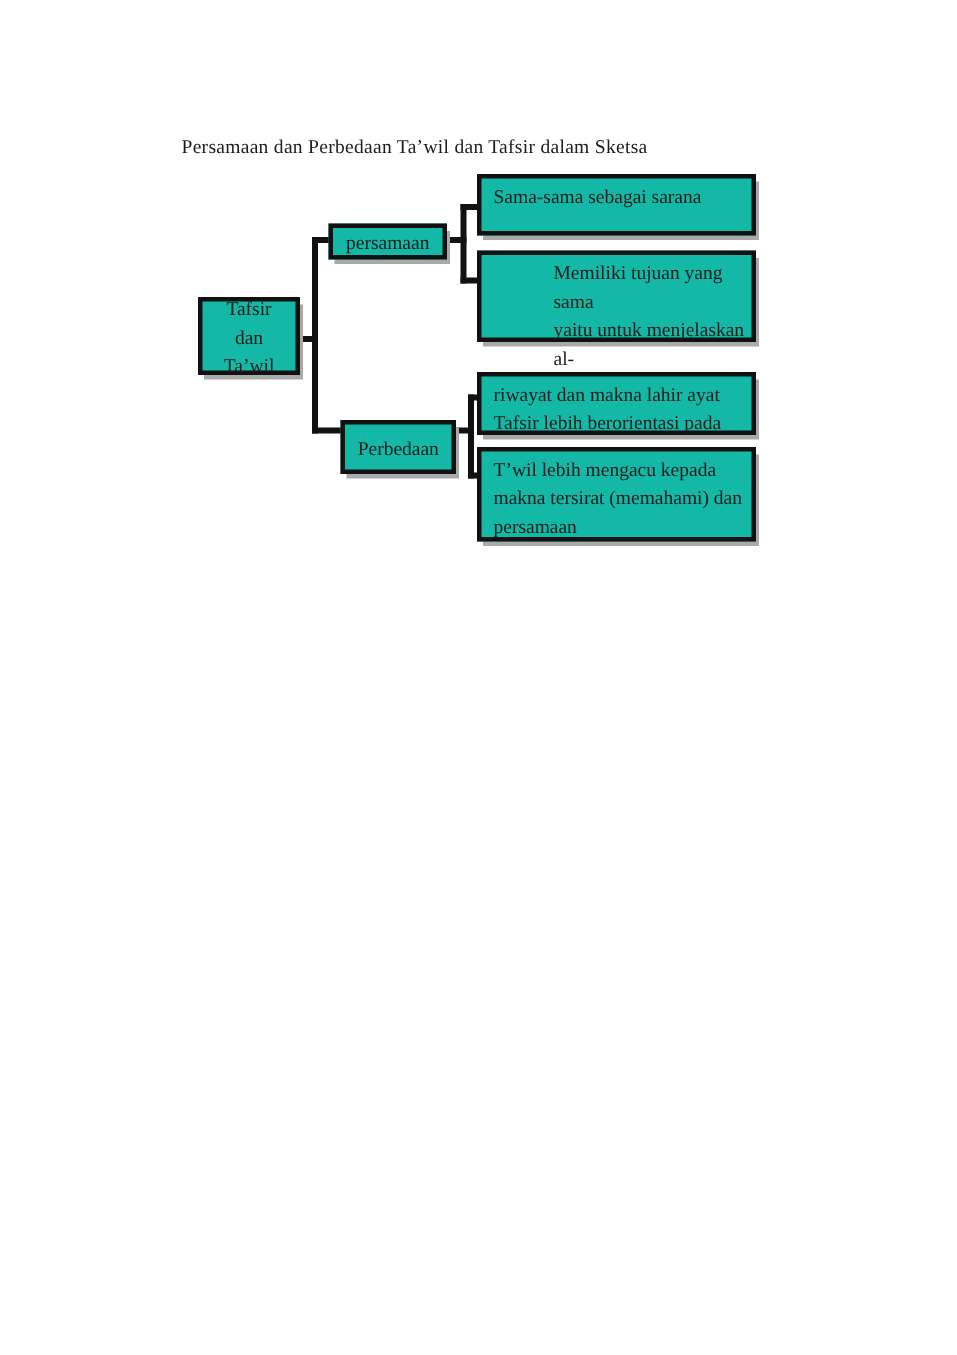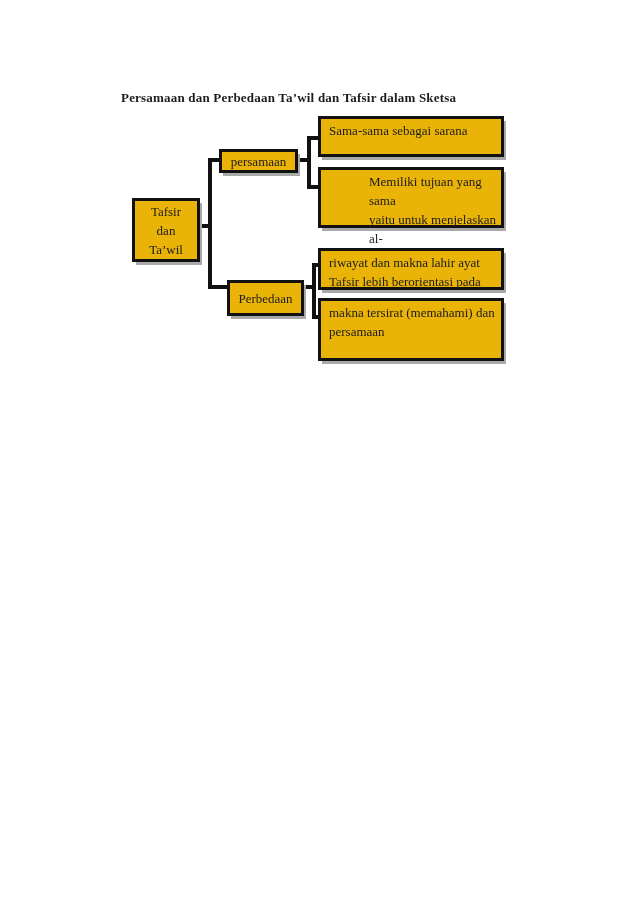--- a/index.html
+++ b/index.html
@@ -14,40 +14,40 @@
     background: #ffffff;
     font-family: "Liberation Serif", "DejaVu Serif", serif;
     color: #1c1c1c;
     overflow: hidden;
   }
   .title {
     position: absolute;
     left: 121px;
     top: 90px;
     font-size: 13px;
-    font-weight: bold;
+    font-weight: normal;
     letter-spacing: 0.2px;
     white-space: nowrap;
   }
   .node {
     position: absolute;
     box-sizing: border-box;
     border: 3px solid #111111;
-    background: #eab308;
+    background: #14b8a6;
     box-shadow: 3px 4px 0 -1px #a9a9a9;
     font-size: 13px;
     line-height: 19px;
   }
   .node-center {
     display: flex;
     flex-direction: column;
     justify-content: center;
     text-align: center;
   }
-  .node-root    { left: 132px; top: 198px; width: 68px;  height: 64px; }
+  .node-root    { left: 132px; top: 198px; width: 68px;  height: 52px; }
   .node-branch-persamaan { left: 219px; top: 149px; width: 79px; height: 24px; }
   .node-branch-perbedaan { left: 227px; top: 280px; width: 77px; height: 36px; }
   .node-leaf { padding: 2px 4px 0 8px; }
   .node-leaf-1 { left: 318px; top: 116px; width: 186px; height: 41px; }
   .node-leaf-2 { left: 318px; top: 167px; width: 186px; height: 61px; padding-left: 48px; }
   .node-leaf-3 { left: 318px; top: 248px; width: 186px; height: 42px; }
   .node-leaf-4 { left: 318px; top: 298px; width: 186px; height: 63px; }
   .line { display: block; }
   .connector {
     position: absolute;
@@ -113,17 +113,18 @@
     <span class="line">yaitu untuk menjelaskan al-</span>
     <span class="line">Quran</span>
   </div>
 
   <div class="node node-leaf node-leaf-3">
     <span class="line">riwayat dan makna lahir ayat</span>
     <span class="line">Tafsir lebih berorientasi pada</span>
   </div>
 
   <div class="node node-leaf node-leaf-4">
+    <span class="line">T’wil lebih mengacu kepada</span>
     <span class="line">makna tersirat (memahami) dan</span>
     <span class="line">persamaan</span>
   </div>
 
 </div>
 
 </body></html>

